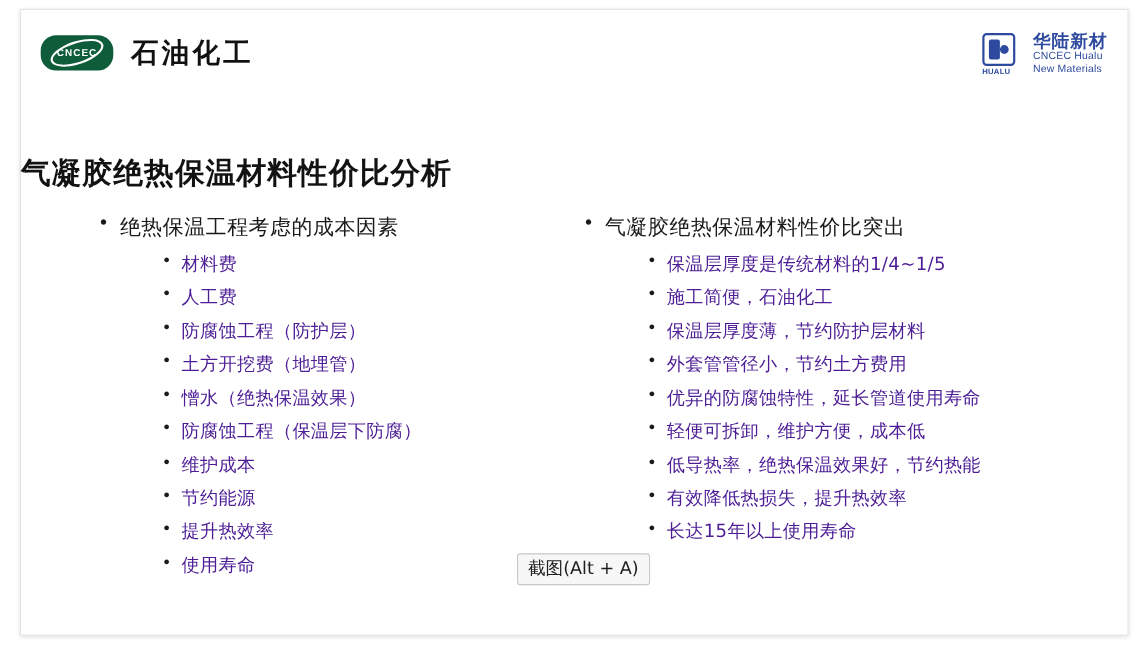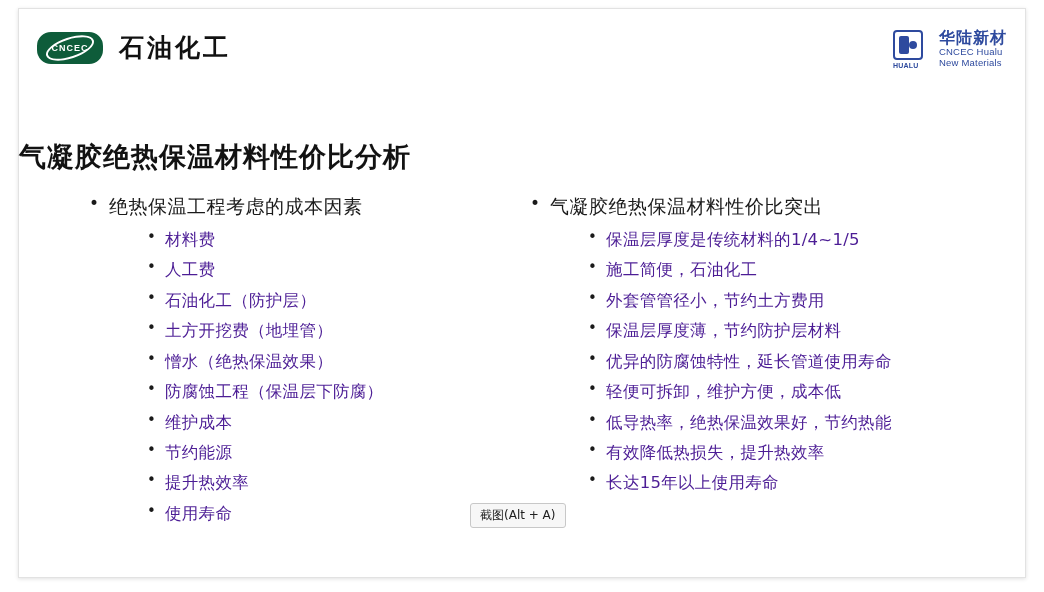--- a/index.html
+++ b/index.html
@@ -210,21 +210,21 @@
     font-size: 15px;
     color: #1a1a1a;
   }
 
   
   .capture-btn {
     position: absolute;
     left: 451px;
     top: 494px;
     padding: 3px 9px;
-    font-size: 12px;
+    font-size: 16px;
     color: #202020;
     background: #f7f7f7;
     border: 1px solid #c8c8c8;
     border-radius: 3px;
     font-family: "DejaVu Sans", sans-serif;
     white-space: nowrap;
   }
 </style>
 </head>
 <body>
@@ -259,42 +259,42 @@
 
   <div class="columns">
 
     <div class="col col-left">
       <ul class="lvl1">
         <li>
           <span>绝热保温工程考虑的成本因素</span>
           <ul class="lvl2">
             <li><span>材料费</span></li>
             <li><span>人工费</span></li>
-            <li><span>石油化工（防护层）</span></li>
+            <li><span>防腐蚀工程（防护层）</span></li>
             <li><span>土方开挖费（地埋管）</span></li>
             <li><span>憎水（绝热保温效果）</span></li>
             <li><span>防腐蚀工程（保温层下防腐）</span></li>
             <li><span>维护成本</span></li>
             <li><span>节约能源</span></li>
             <li><span>提升热效率</span></li>
             <li><span>使用寿命</span></li>
           </ul>
         </li>
       </ul>
     </div>
 
     <div class="col col-right">
       <ul class="lvl1">
         <li>
           <span>气凝胶绝热保温材料性价比突出</span>
           <ul class="lvl2">
             <li><span>保温层厚度是传统材料的1/4~1/5</span></li>
             <li><span>施工简便，石油化工</span></li>
+            <li><span>保温层厚度薄，节约防护层材料</span></li>
             <li><span>外套管管径小，节约土方费用</span></li>
-            <li><span>保温层厚度薄，节约防护层材料</span></li>
             <li><span>优异的防腐蚀特性，延长管道使用寿命</span></li>
             <li><span>轻便可拆卸，维护方便，成本低</span></li>
             <li><span>低导热率，绝热保温效果好，节约热能</span></li>
             <li><span>有效降低热损失，提升热效率</span></li>
             <li><span>长达15年以上使用寿命</span></li>
           </ul>
         </li>
       </ul>
     </div>
 

